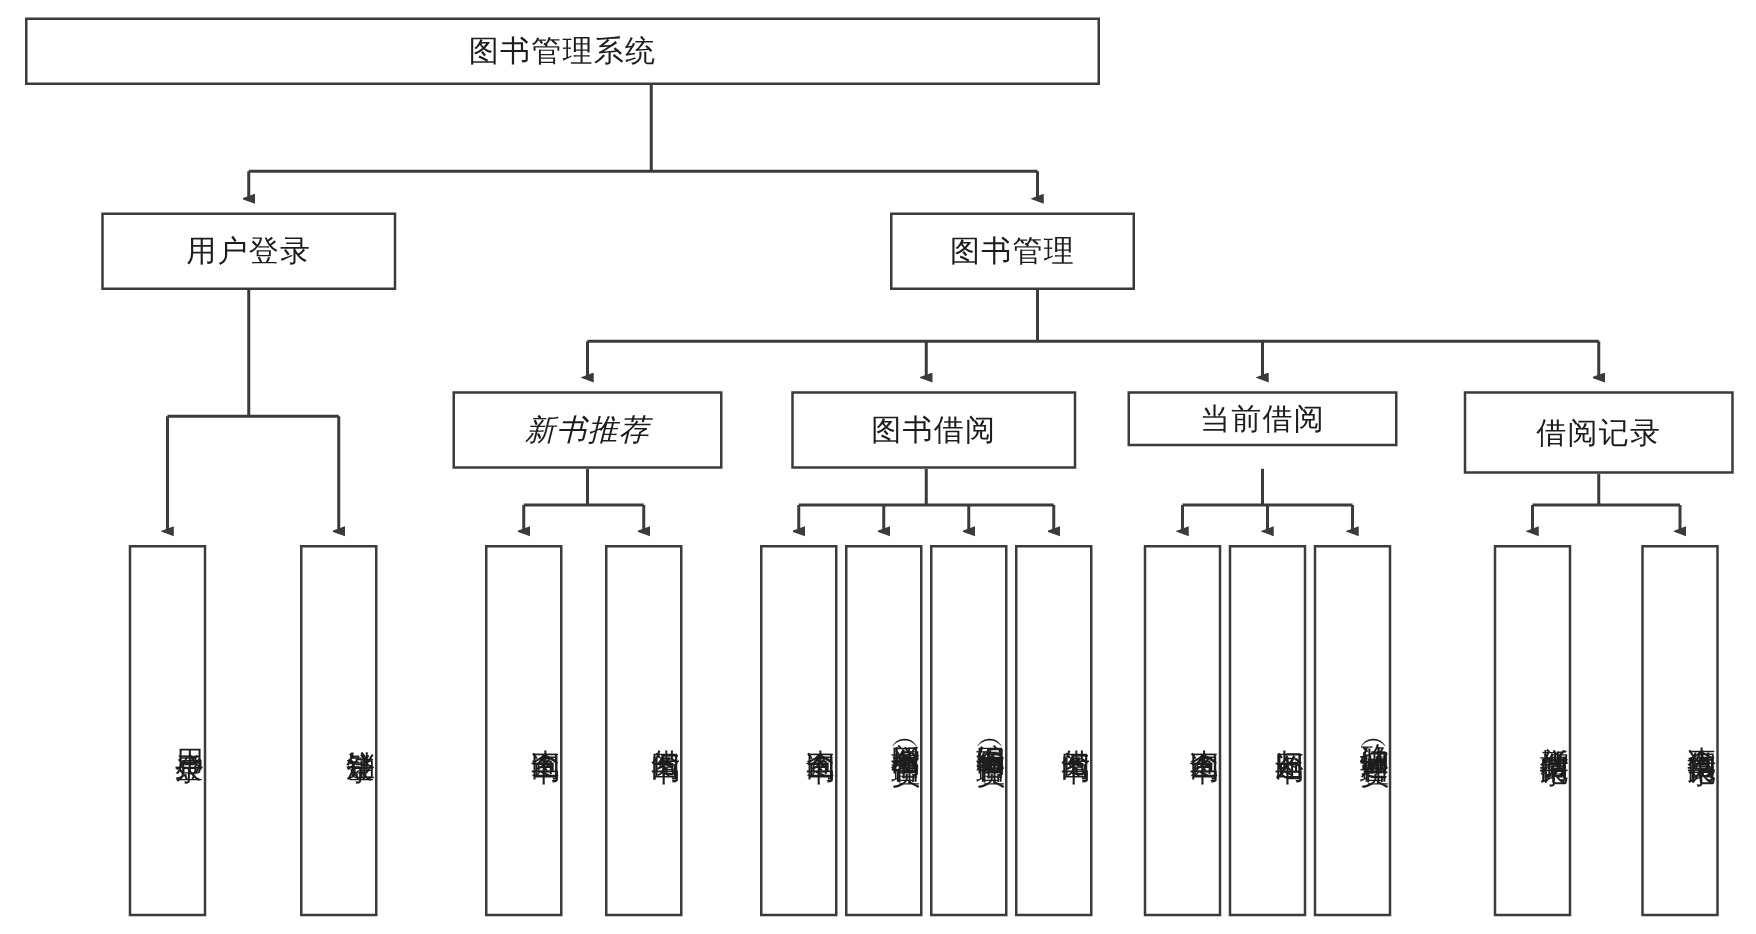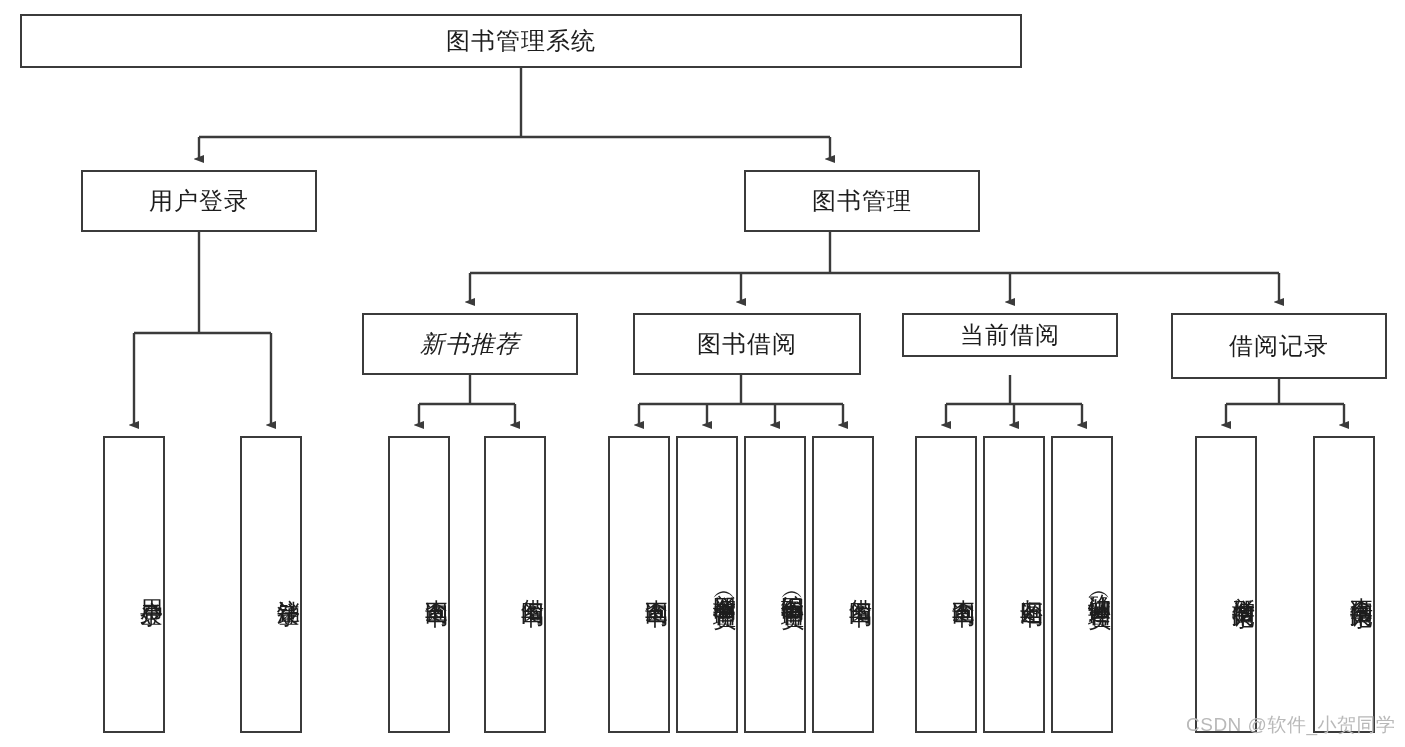--- a/index.html
+++ b/index.html
@@ -102,27 +102,27 @@
         <path d="M1014,404 L1014,425" marker-end="url(#arrow)"></path>
         <path d="M1082,404 L1082,425" marker-end="url(#arrow)"></path>
         <path d="M1279,375 L1279,404"></path>
         <path d="M1226,404 L1344,404"></path>
         <path d="M1226,404 L1226,425" marker-end="url(#arrow)"></path>
         <path d="M1344,404 L1344,425" marker-end="url(#arrow)"></path>
       </g>
   </svg>
 
   <div id="nodes">
-      <div class="node h" style="left: 20px; top: 14px; width: 1002px; height: 54px; text-align: center;">
+      <div class="node h" style="left: 20px; top: 14px; width: 860px; height: 54px; text-align: center;">
         <span>图书管理系统</span>
       </div>
       <div class="node h" style="left: 81px; top: 170px; width: 236px; height: 62px;">
         <span>用户登录</span>
       </div>
-      <div class="node h" style="left: 712px; top: 170px; width: 236px; height: 62px; margin-left: 32px;">
+      <div class="node h" style="left: 712px; top: 170px; width: 196px; height: 62px;">
         <span>图书管理</span>
       </div>
       <div class="node h" style="left: 362px; top: 313px; width: 216px; height: 62px; font-style: italic;">
         <span>新书推荐</span>
       </div>
       <div class="node h" style="left: 633px; top: 313px; width: 228px; height: 62px;">
         <span>图书借阅</span>
       </div>
       <div class="node h" style="left: 902px; top: 313px; width: 216px; height: 44px;">
         <span>当前借阅</span>
@@ -164,14 +164,13 @@
         <span>确认归还（管理员）</span>
       </div>
       <div class="node v" style="left: 1195px; top: 436px; width: 62px; height: 297px;">
         <span>新增借阅记录</span>
       </div>
       <div class="node v" style="left: 1313px; top: 436px; width: 62px; height: 297px;">
         <span>查询借阅记录</span>
       </div>
     </div>
 
-  <div class="watermark">CSDN @软件_小贺同学</div>
 </div>
 
 </body></html>

